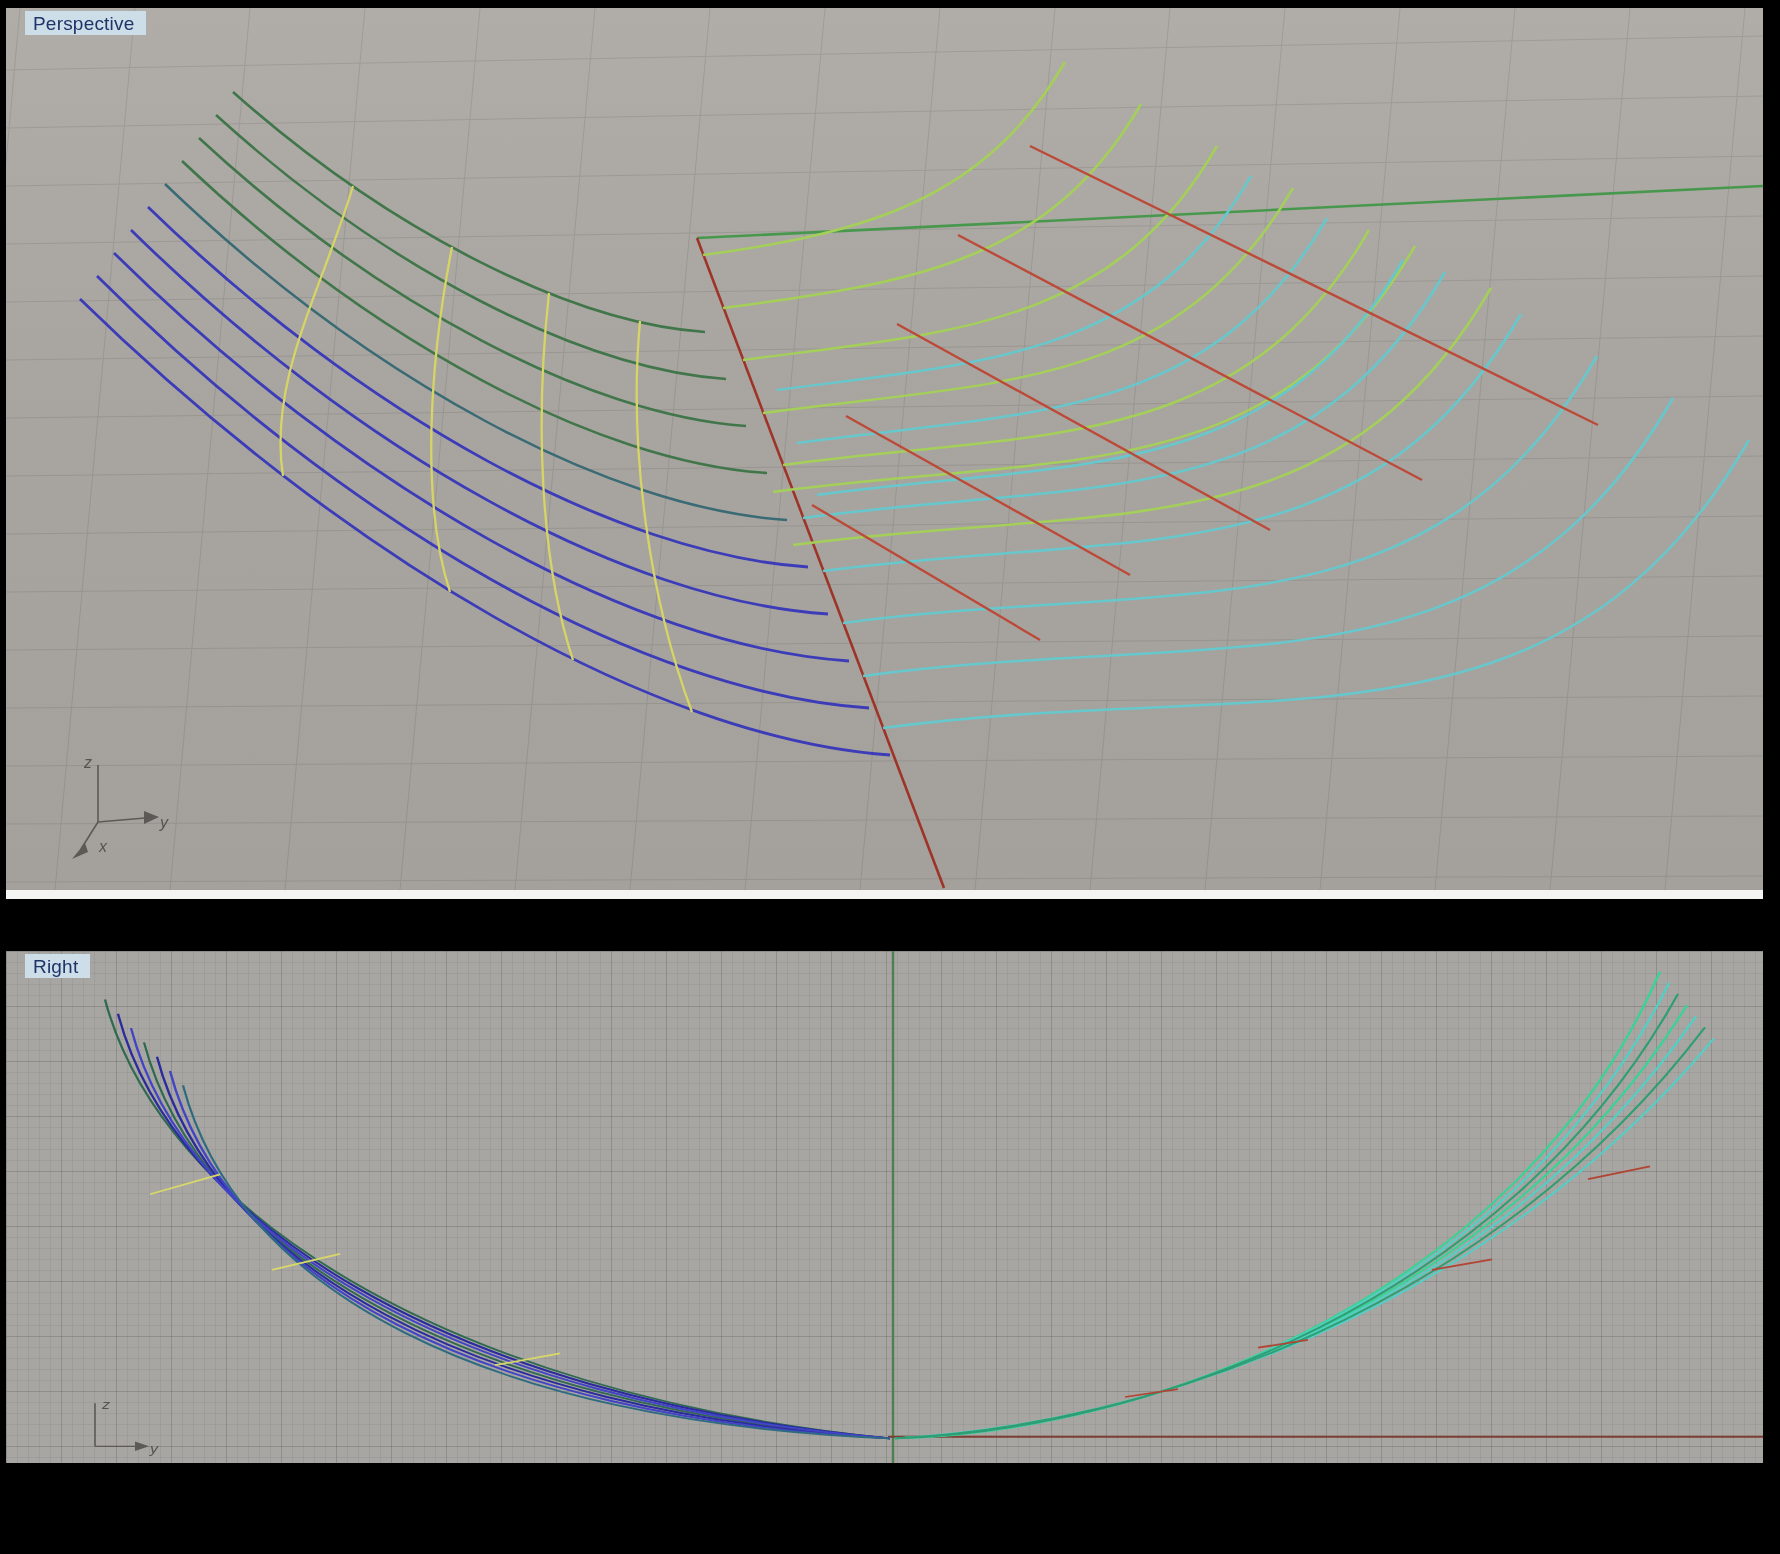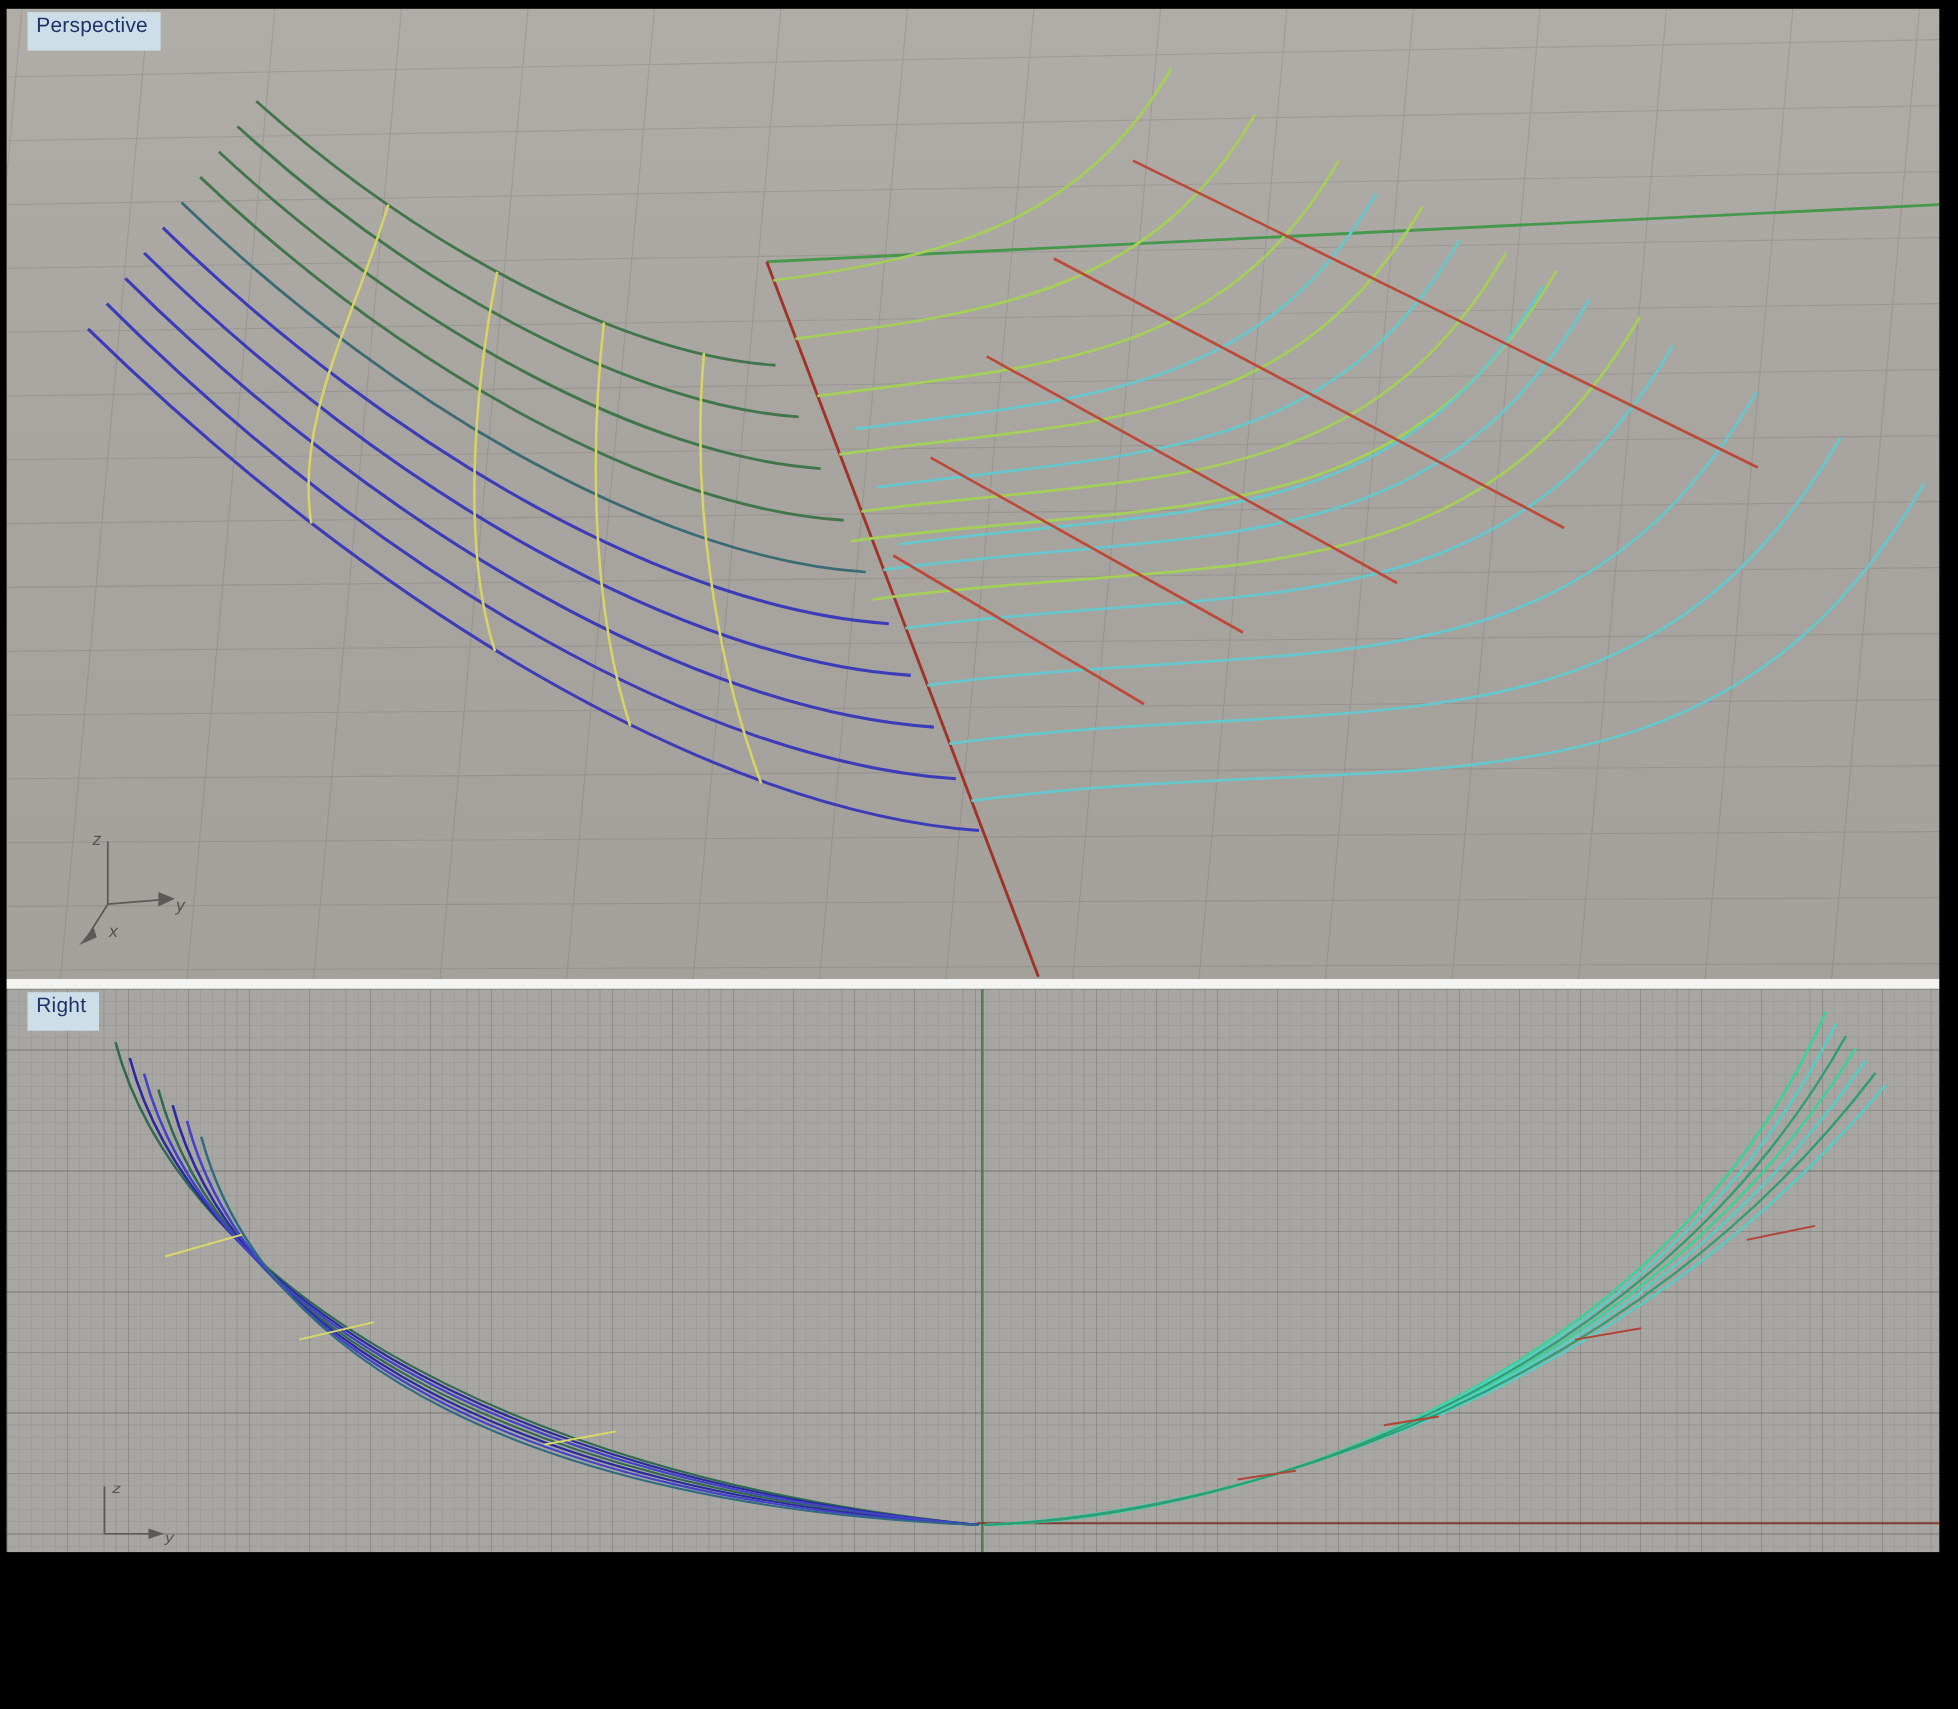--- a/index.html
+++ b/index.html
@@ -7,33 +7,33 @@
     width:1780px;height:1554px;position:relative;background:#000;
     font-family:"Liberation Sans", sans-serif;overflow:hidden;
   }
   .frame{position:absolute;inset:0;background:#000;}
   .viewport{position:absolute;left:6px;width:1757px;overflow:hidden;}
   .vp-perspective{
     top:8px;height:882px;
     background:linear-gradient(180deg,#b0ada8 0%,#a8a5a1 45%,#a4a19d 100%);
   }
   .vp-right{
-    top:899px;height:512px;
+    top:951px;height:512px;
     background:
       repeating-linear-gradient(to right, rgba(40,40,40,0.13) 0 1px, transparent 1px 55px),
       repeating-linear-gradient(to bottom, rgba(40,40,40,0.13) 0 1px, transparent 1px 55px),
       repeating-linear-gradient(to right, rgba(40,40,40,0.07) 0 1px, transparent 1px 11px),
       repeating-linear-gradient(to bottom, rgba(40,40,40,0.07) 0 1px, transparent 1px 11px),
       #a8a6a2;
   }
   .divider{position:absolute;left:6px;top:890px;width:1757px;height:9px;background:#f4f4f2;}
   .vp-label{
     position:absolute;left:19px;top:3px;z-index:5;
     background:#cddee9;color:#1e3468;
-    font-size:19px;line-height:22px;padding:2px 12px 11px 8px;
+    font-size:19px;line-height:22px;padding:2px 12px 0 8px;
     letter-spacing:0.2px;
   }
   svg.canvas{position:absolute;inset:0;width:100%;height:100%;}
   .gizmo-text{font-family:"Liberation Sans", sans-serif;font-style:italic;font-size:16px;}
 </style>
 </head>
 <body>
 
 <div class="frame">
 

